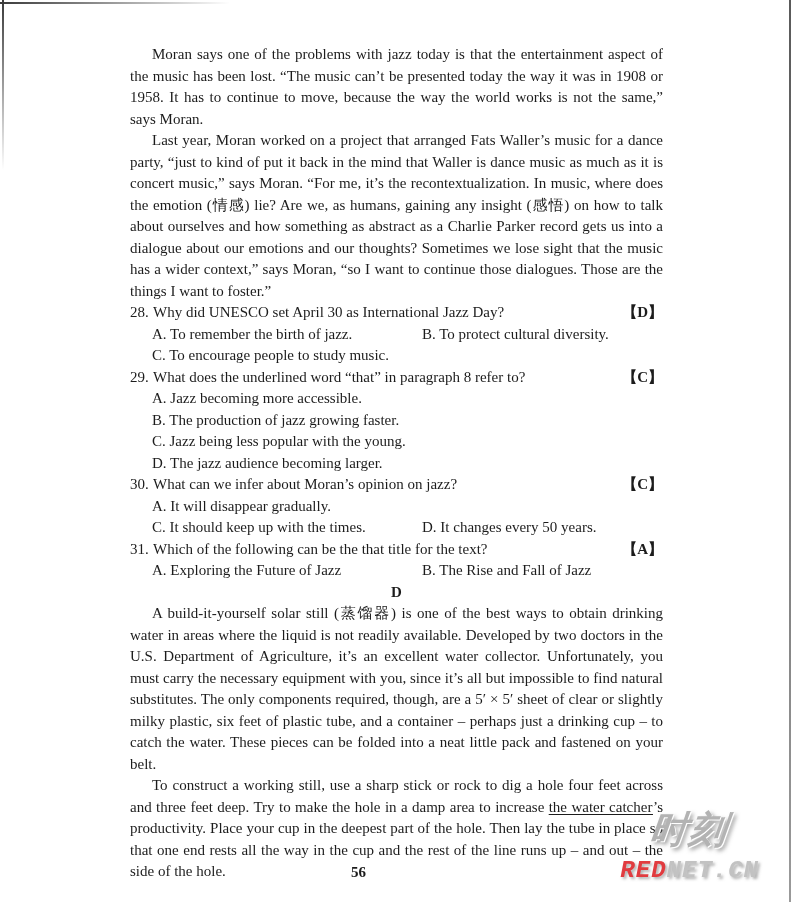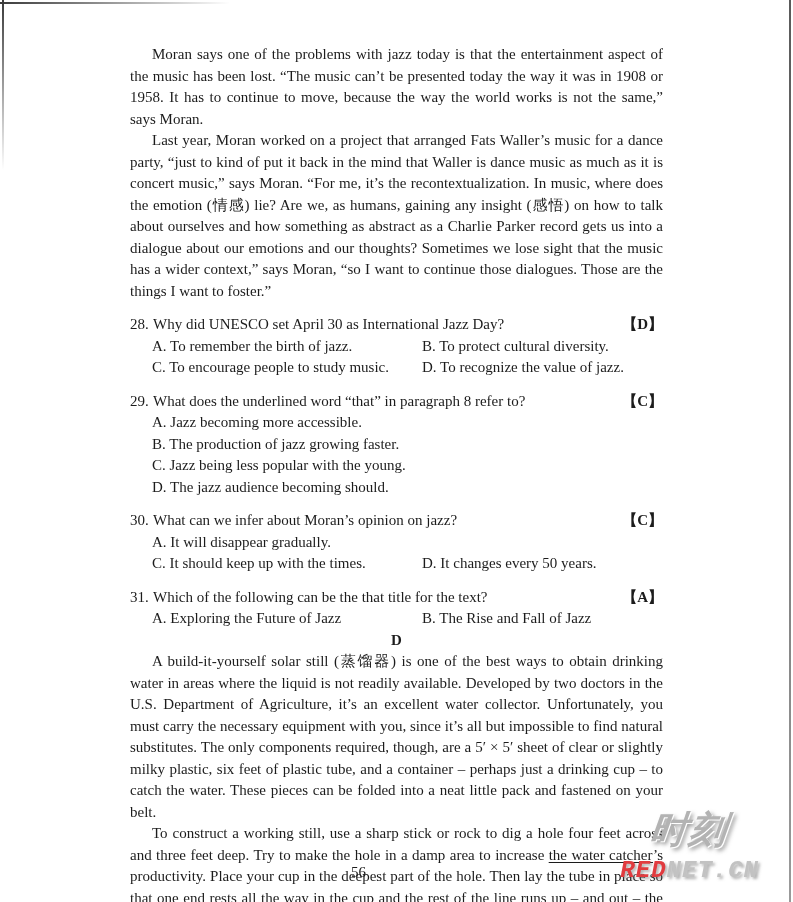--- a/index.html
+++ b/index.html
@@ -27,36 +27,36 @@
     background: linear-gradient(to bottom, #3a3a3a, rgba(0,0,0,0));
   }
 
   .content {
     position: absolute; left: 130px; top: 44px; width: 533px;
     font-size: 15px; line-height: 21.5px;
   }
   .para { margin: 0; text-align: justify; text-indent: 22px; }
 
   .qline { display: flex; align-items: baseline; }
-  .qnum  { flex: 0 0 23px; margin-top: 12px; }
+  .qnum  { flex: 0 0 23px; }
   .qtext { flex: 1 1 auto; }
   .qans  { font-weight: bold; white-space: nowrap; }
 
   .optrow { display: flex; padding-left: 22px; gap: 12px; }
   .optrow .opt1 { flex: 0 0 258px; }
   .optrow .opt2 { flex: 1 1 auto; }
   .opt-single { padding-left: 22px; }
 
   .section-heading { text-align: center; font-weight: bold; margin: 0; }
 
   .u-phrase { text-decoration: underline; text-underline-offset: 2px; }
 
   .page-number {
     position: absolute; left: 0; top: 862px; width: 717px;
-    text-align: center; font-size: 15px; line-height: 21.5px;
+    text-align: center; font-size: 15px; line-height: 21.5px; font-weight: bold;
   }
 
   
   .watermark {
     position: absolute; right: 34px; bottom: 18px;
     text-align: center; pointer-events: none;
   }
   .wm-cn {
     font-family: "Liberation Sans", sans-serif;
     font-size: 37px; font-weight: bold; font-style: italic;
@@ -90,34 +90,33 @@
         <span class="qnum">28.</span>
         <span class="qtext">Why did UNESCO set April 30 as International Jazz Day?</span>
         <span class="qans">【D】</span>
       </div>
       <div class="optrow">
         <span class="opt1">A. To remember the birth of jazz.</span>
         <span class="opt2">B. To protect cultural diversity.</span>
       </div>
       <div class="optrow">
         <span class="opt1">C. To encourage people to study music.</span>
-        <span class="opt2">D. To recognize the value of jazz.</span>
       </div>
     </div>
 
     <div>
       <div class="qline">
         <span class="qnum">29.</span>
         <span class="qtext">What does the underlined word “that” in paragraph 8 refer to?</span>
         <span class="qans">【C】</span>
       </div>
       <div class="opt-single">A. Jazz becoming more accessible.</div>
       <div class="opt-single">B. The production of jazz growing faster.</div>
       <div class="opt-single">C. Jazz being less popular with the young.</div>
-      <div class="opt-single">D. The jazz audience becoming should.</div>
+      <div class="opt-single">D. The jazz audience becoming larger.</div>
     </div>
 
     <div>
       <div class="qline">
         <span class="qnum">30.</span>
         <span class="qtext">What can we infer about Moran’s opinion on jazz?</span>
         <span class="qans">【C】</span>
       </div>
       <div class="optrow">
         <span class="opt1">A. It will disappear gradually.</span>

